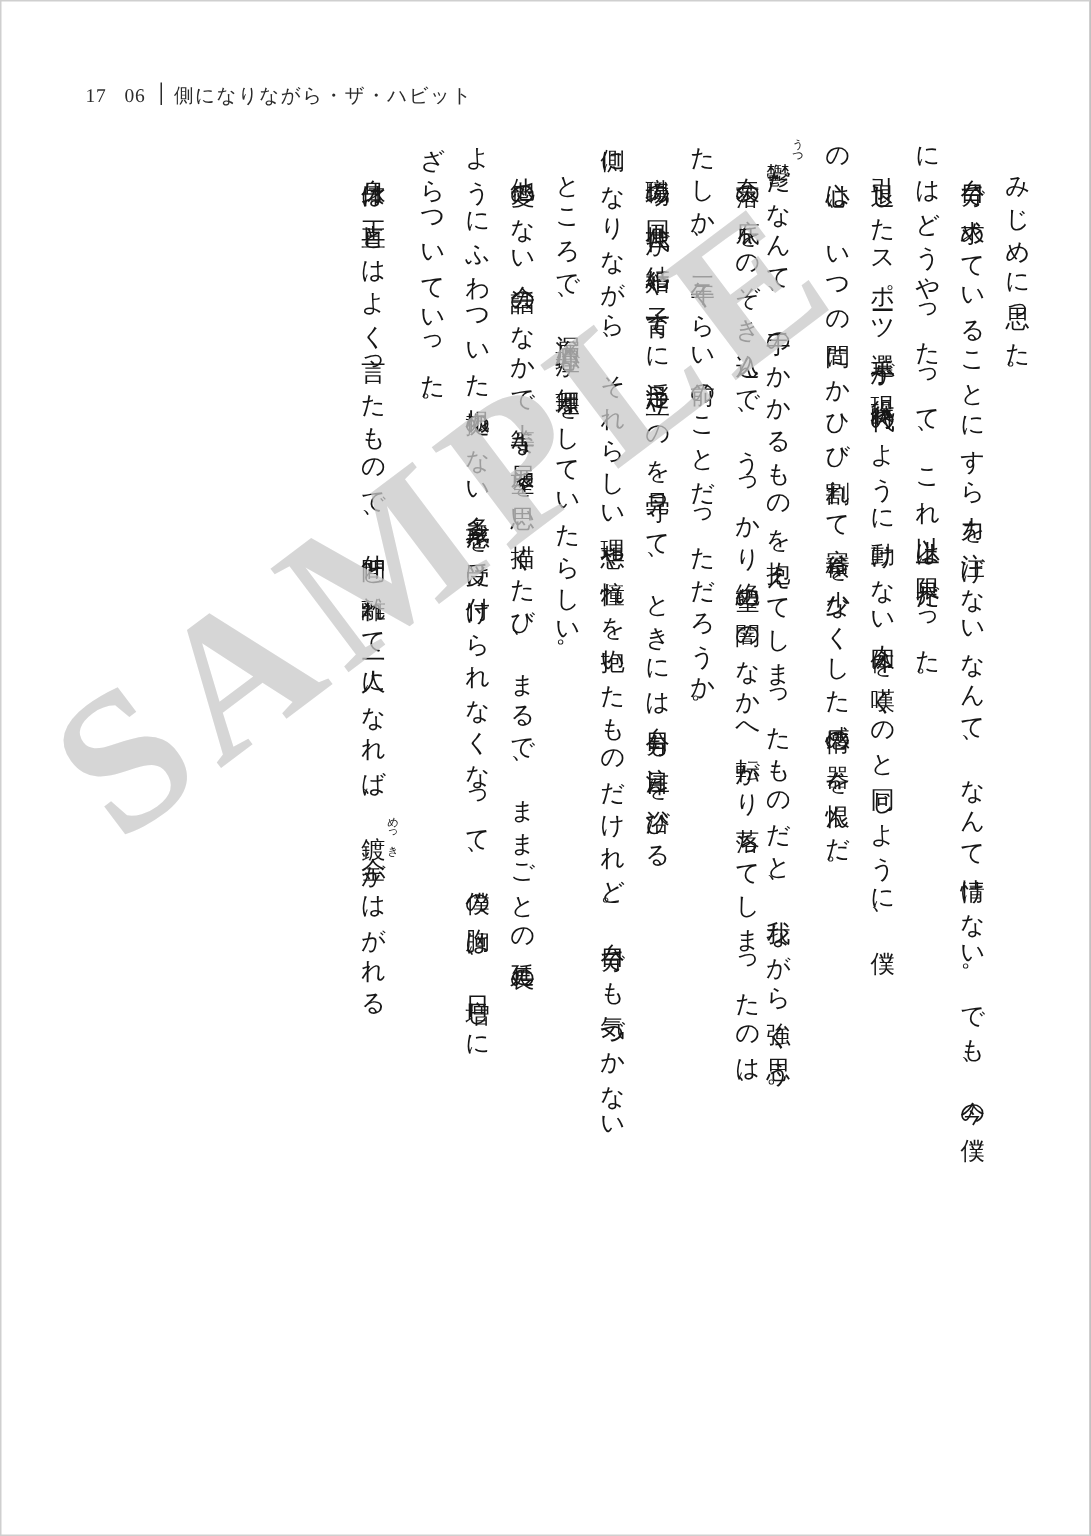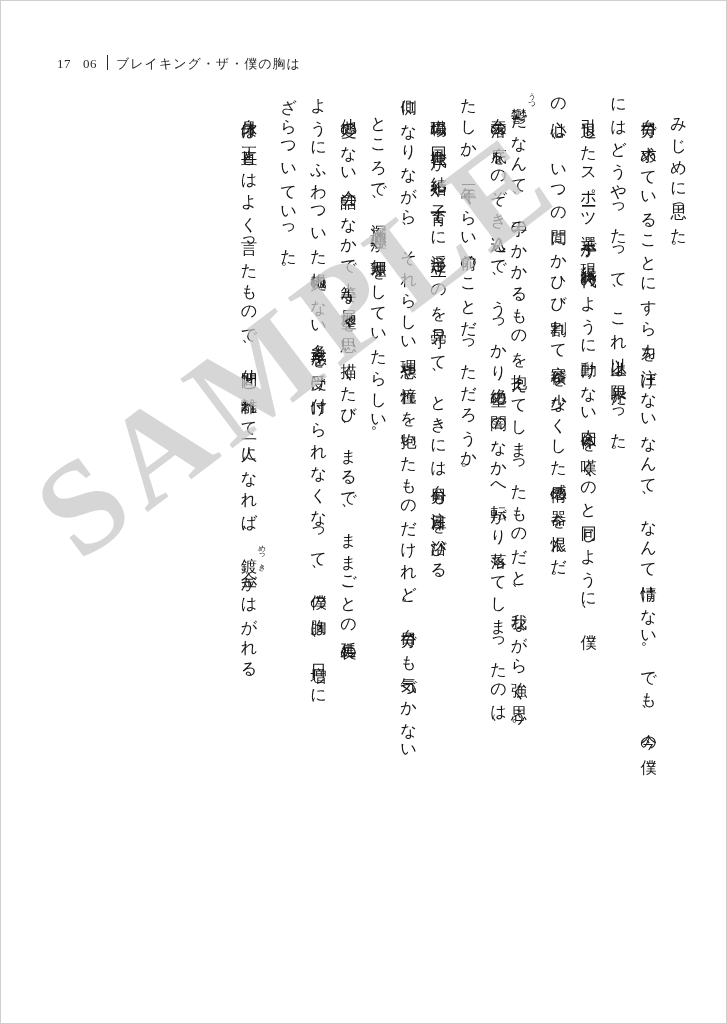--- a/index.html
+++ b/index.html
@@ -124,21 +124,21 @@
 </style>
 </head>
 <body>
 
 <div class="page">
 
   <div class="header">
     <span class="folio">17</span>
     <span class="chapnum">06</span>
     <span class="rule"></span>
-    <span class="chaptitle">ブレイキング・ザ・僕の胸は</span>
+    <span class="chaptitle">側になりながら・ザ・ハビット</span>
   </div>
 
   <div class="watermark">
     <span>SAMPLE</span>
   </div>
 
   <div class="body-area" id="body-area">
       <div class="col indent">みじめに思った。</div>
       <div class="col indent">自分で求めていることにすら力を注げないなんて、なんて情けない。でも、今の僕</div>
       <div class="col">にはどうやったって、これ以上は限界だった。</div>

